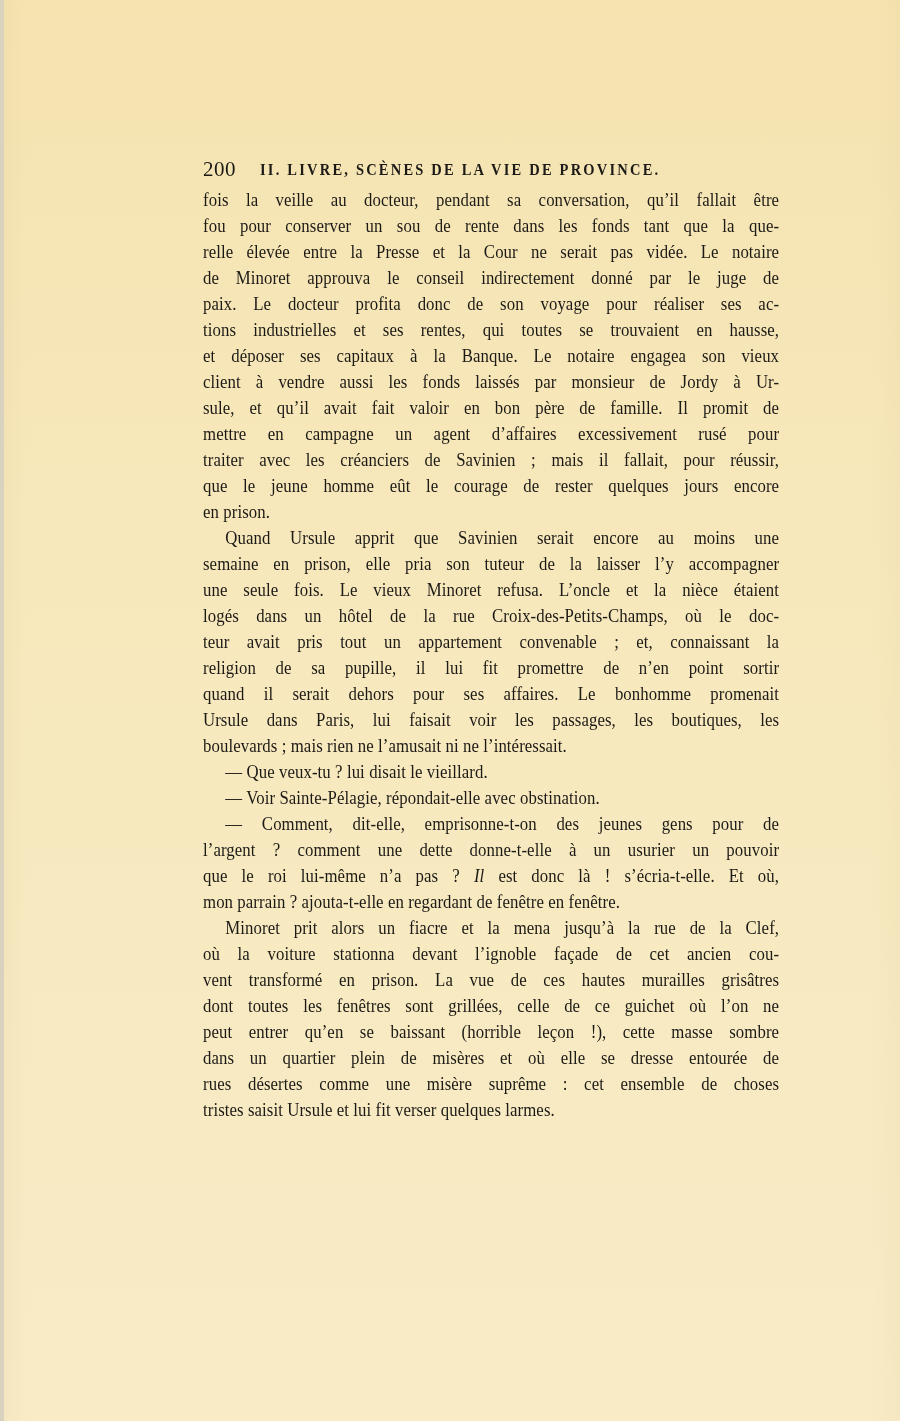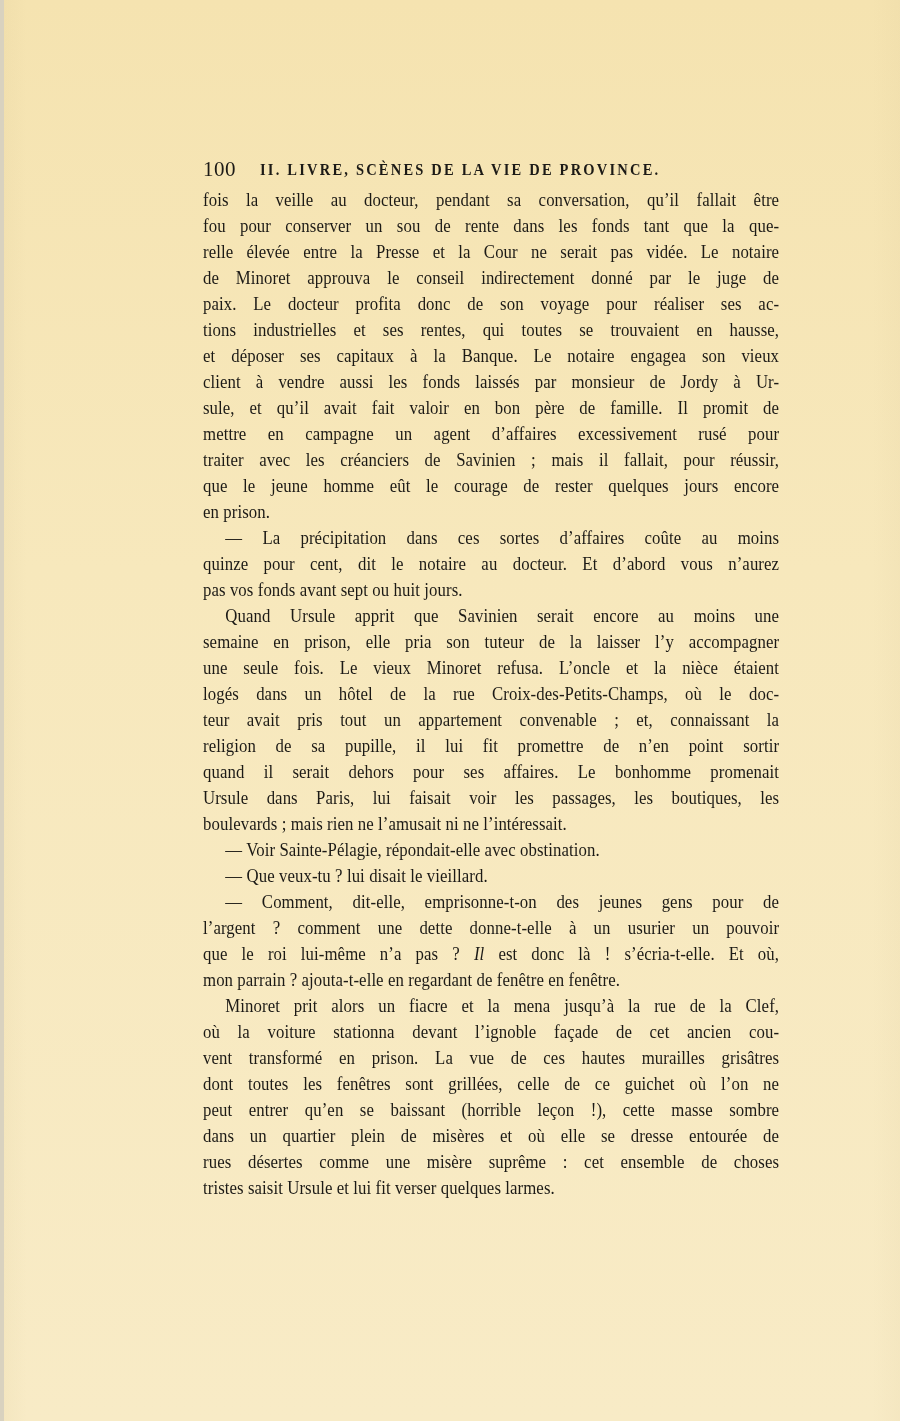--- a/index.html
+++ b/index.html
@@ -74,60 +74,55 @@
       box-sizing: border-box;
     }
     em { font-style: italic; }
   </style>
 </head>
 <body>
 
 <div class="page">
   <div class="text-block">
     <div class="running-head">
-      <span class="page-number">100</span>
+      <span class="page-number">200</span>
       <span class="running-title">II. LIVRE, SCÈNES DE LA VIE DE PROVINCE.</span>
     </div>
     <div id="body-text">
         <div>
           <span class="line">fois la veille au docteur, pendant sa conversation, qu’il fallait être</span>
           <span class="line">fou pour conserver un sou de rente dans les fonds tant que la que-</span>
           <span class="line">relle élevée entre la Presse et la Cour ne serait pas vidée. Le notaire</span>
           <span class="line">de Minoret approuva le conseil indirectement donné par le juge de</span>
           <span class="line">paix. Le docteur profita donc de son voyage pour réaliser ses ac-</span>
           <span class="line">tions industrielles et ses rentes, qui toutes se trouvaient en hausse,</span>
           <span class="line">et déposer ses capitaux à la Banque. Le notaire engagea son vieux</span>
           <span class="line">client à vendre aussi les fonds laissés par monsieur de Jordy à Ur-</span>
           <span class="line">sule, et qu’il avait fait valoir en bon père de famille. Il promit de</span>
           <span class="line">mettre en campagne un agent d’affaires excessivement rusé pour</span>
           <span class="line">traiter avec les créanciers de Savinien ; mais il fallait, pour réussir,</span>
           <span class="line">que le jeune homme eût le courage de rester quelques jours encore</span>
           <span class="line last">en prison.</span>
         </div>
         <div>
-          <span class="line indent">— La précipitation dans ces sortes d’affaires coûte au moins</span>
-          <span class="line">quinze pour cent, dit le notaire au docteur. Et d’abord vous n’aurez</span>
-          <span class="line last">pas vos fonds avant sept ou huit jours.</span>
-        </div>
-        <div>
           <span class="line indent">Quand Ursule apprit que Savinien serait encore au moins une</span>
           <span class="line">semaine en prison, elle pria son tuteur de la laisser l’y accompagner</span>
           <span class="line">une seule fois. Le vieux Minoret refusa. L’oncle et la nièce étaient</span>
           <span class="line">logés dans un hôtel de la rue Croix-des-Petits-Champs, où le doc-</span>
           <span class="line">teur avait pris tout un appartement convenable ; et, connaissant la</span>
           <span class="line">religion de sa pupille, il lui fit promettre de n’en point sortir</span>
           <span class="line">quand il serait dehors pour ses affaires. Le bonhomme promenait</span>
           <span class="line">Ursule dans Paris, lui faisait voir les passages, les boutiques, les</span>
           <span class="line last">boulevards ; mais rien ne l’amusait ni ne l’intéressait.</span>
         </div>
         <div>
-          <span class="line indent last">— Voir Sainte-Pélagie, répondait-elle avec obstination.</span>
+          <span class="line indent last">— Que veux-tu ? lui disait le vieillard.</span>
         </div>
         <div>
-          <span class="line indent last">— Que veux-tu ? lui disait le vieillard.</span>
+          <span class="line indent last">— Voir Sainte-Pélagie, répondait-elle avec obstination.</span>
         </div>
         <div>
           <span class="line indent">— Comment, dit-elle, emprisonne-t-on des jeunes gens pour de</span>
           <span class="line">l’argent ? comment une dette donne-t-elle à un usurier un pouvoir</span>
           <span class="line">que le roi lui-même n’a pas ? <em>Il</em> est donc là ! s’écria-t-elle. Et où,</span>
           <span class="line last">mon parrain ? ajouta-t-elle en regardant de fenêtre en fenêtre.</span>
         </div>
         <div>
           <span class="line indent">Minoret prit alors un fiacre et la mena jusqu’à la rue de la Clef,</span>
           <span class="line">où la voiture stationna devant l’ignoble façade de cet ancien cou-</span>

